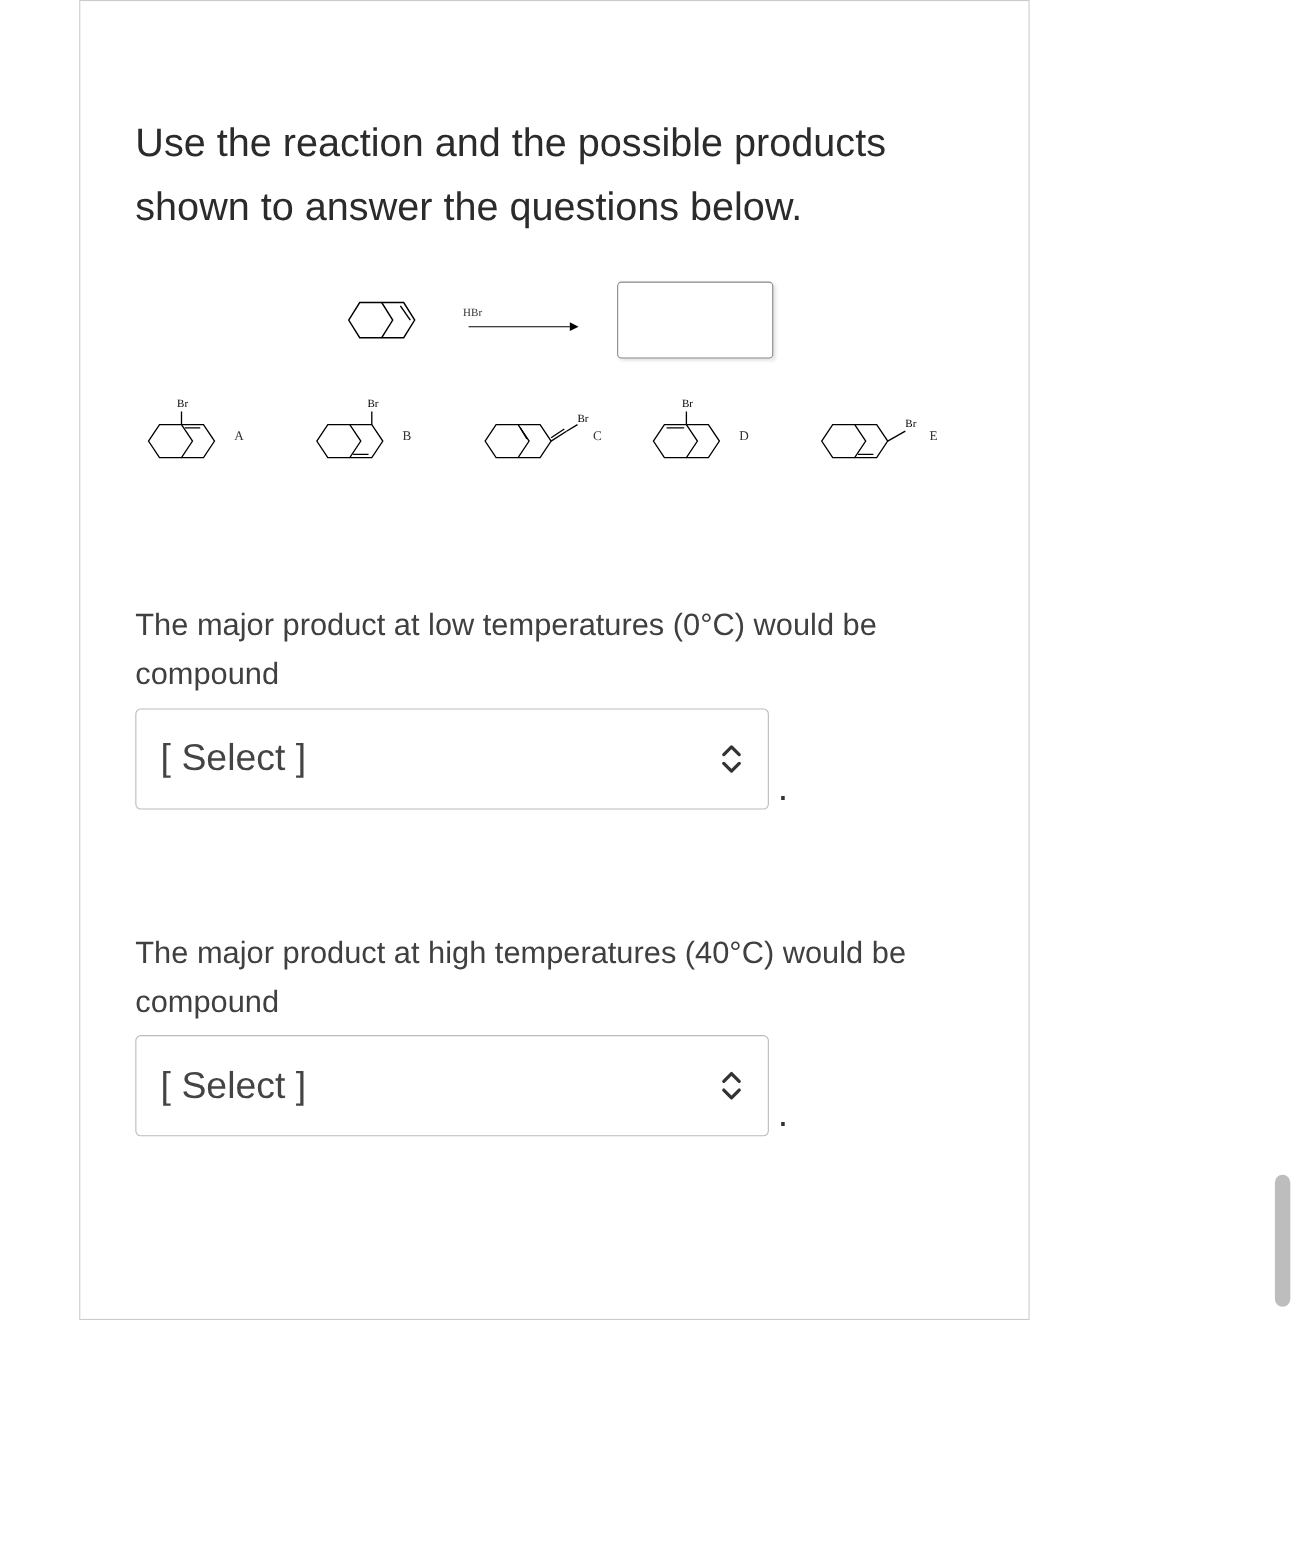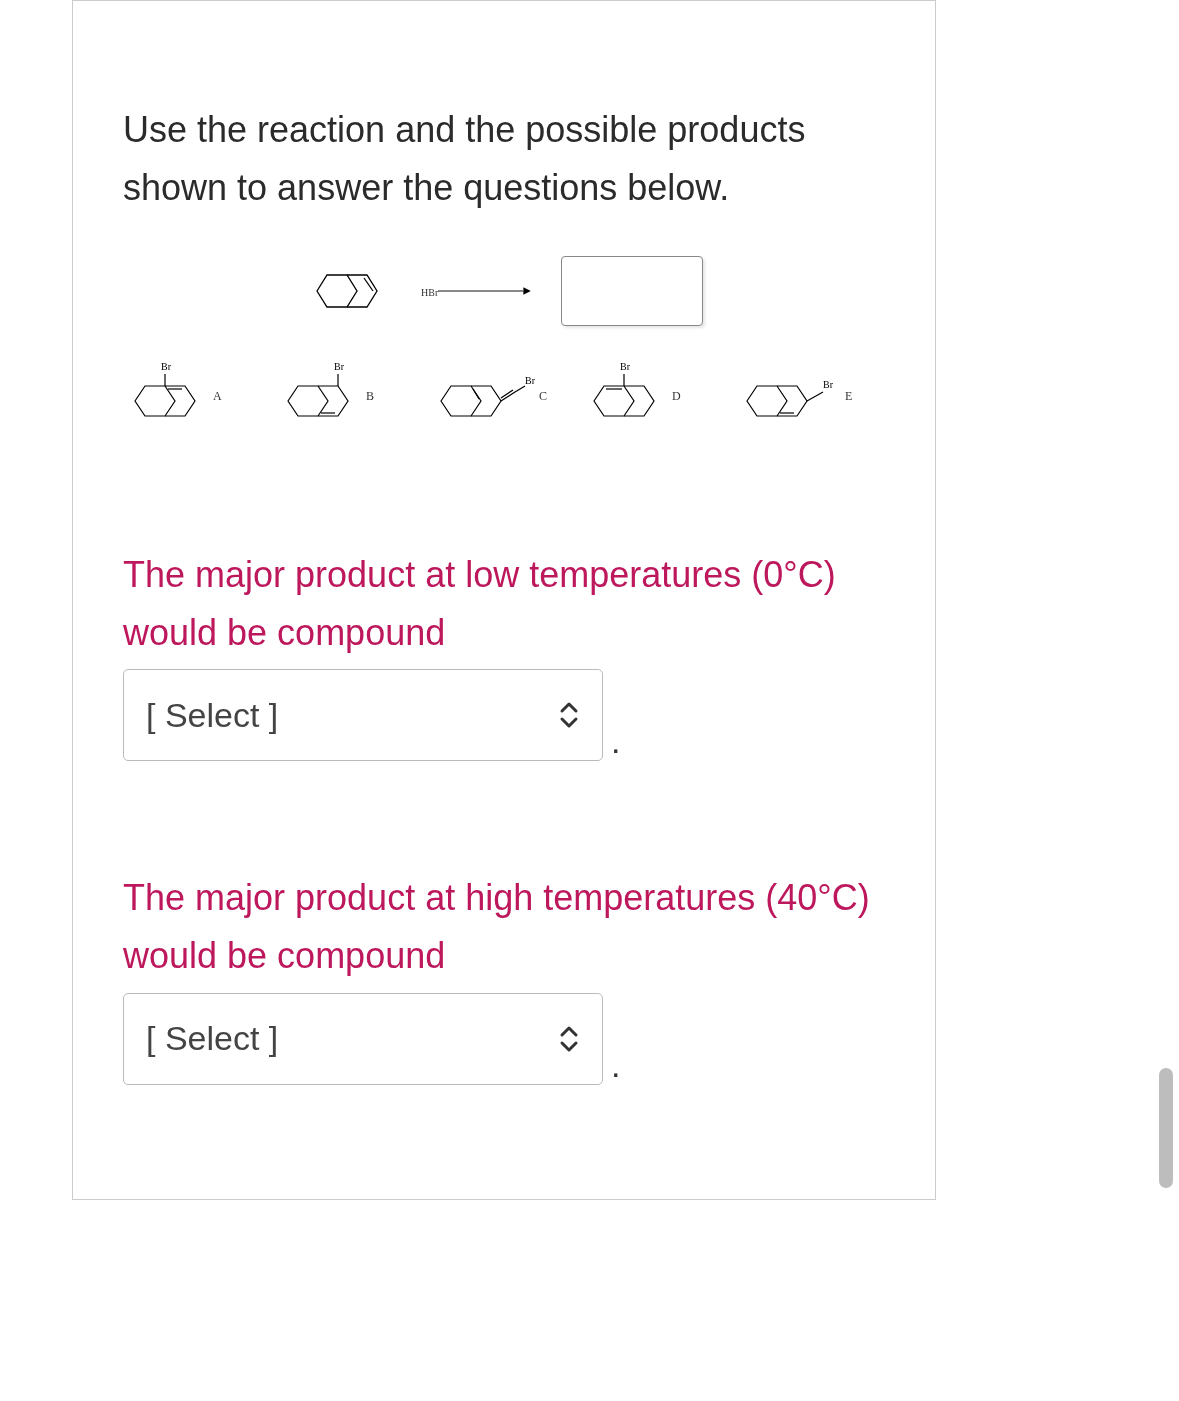--- a/index.html
+++ b/index.html
@@ -1,31 +1,31 @@
 <!DOCTYPE html>
 <html><head>
 <meta charset="utf-8">
 <style>
   html,body{margin:0;padding:0;background:#fff;font-family:"Helvetica Neue",Helvetica,Arial,sans-serif;color:#333;font-weight:300}
   .page{width:1179px;height:1401px;position:relative;box-sizing:border-box}
   .card{position:absolute;left:72px;top:0;width:864px;height:1200px;border:1px solid #ccc;box-sizing:border-box;padding:100px 50px 50px 50px}
   .intro{font-size:36px;line-height:1.6;color:#2b2b2b}
   .reaction{margin-top:40px;display:flex;align-items:center;justify-content:center;gap:30px}
   .mol svg{display:block}
-  .arrow-wrap{display:flex;flex-direction:row;align-items:flex-end;width:110px}
+  .arrow-wrap{display:flex;flex-direction:column;align-items:flex-start;width:110px}
   .arrow-label{font-size:10px;font-family:"Times New Roman",serif}
   .arrow{width:100%;height:14px}
   .box{width:140px;height:68px;border:1px solid #888;border-radius:4px;background:#fff;box-shadow:2px 2px 3px rgba(0,0,0,0.1)}
   .products{margin-top:30px;display:flex;justify-content:space-between;align-items:flex-end}
   .prod{display:flex;align-items:center;width:150px}
   .prod-label{font-size:12px;font-family:"Times New Roman",serif;margin-top:10px}
   .br-label{font-size:10px;font-family:"Times New Roman",serif}
-  .question{font-size:36px;line-height:1.6;color:#be185d;margin-top:120px}
+  .question{font-size:28px;line-height:1.6;color:#404040;margin-top:120px}
   .select-row{display:flex;align-items:flex-end;gap:8px;margin-top:8px}
-  .select{width:480px;height:92px;border:1px solid #bbb;border-radius:5px;display:flex;align-items:center;justify-content:space-between;padding:0 22px;box-sizing:border-box;font-size:34px;color:#444;background:#fff;cursor:pointer}
+  .select{width:576px;height:92px;border:1px solid #bbb;border-radius:5px;display:flex;align-items:center;justify-content:space-between;padding:0 22px;box-sizing:border-box;font-size:34px;color:#444;background:#fff;cursor:pointer}
   .chev{width:22px;height:28px}
   .period{font-size:34px}
   .scrollbar{position:absolute;right:6px;top:1068px;width:14px;height:120px;background:#bdbdbd;border-radius:7px}
 </style>
 </head>
 <body>
 
 <div class="page">
   <div class="card">
 

